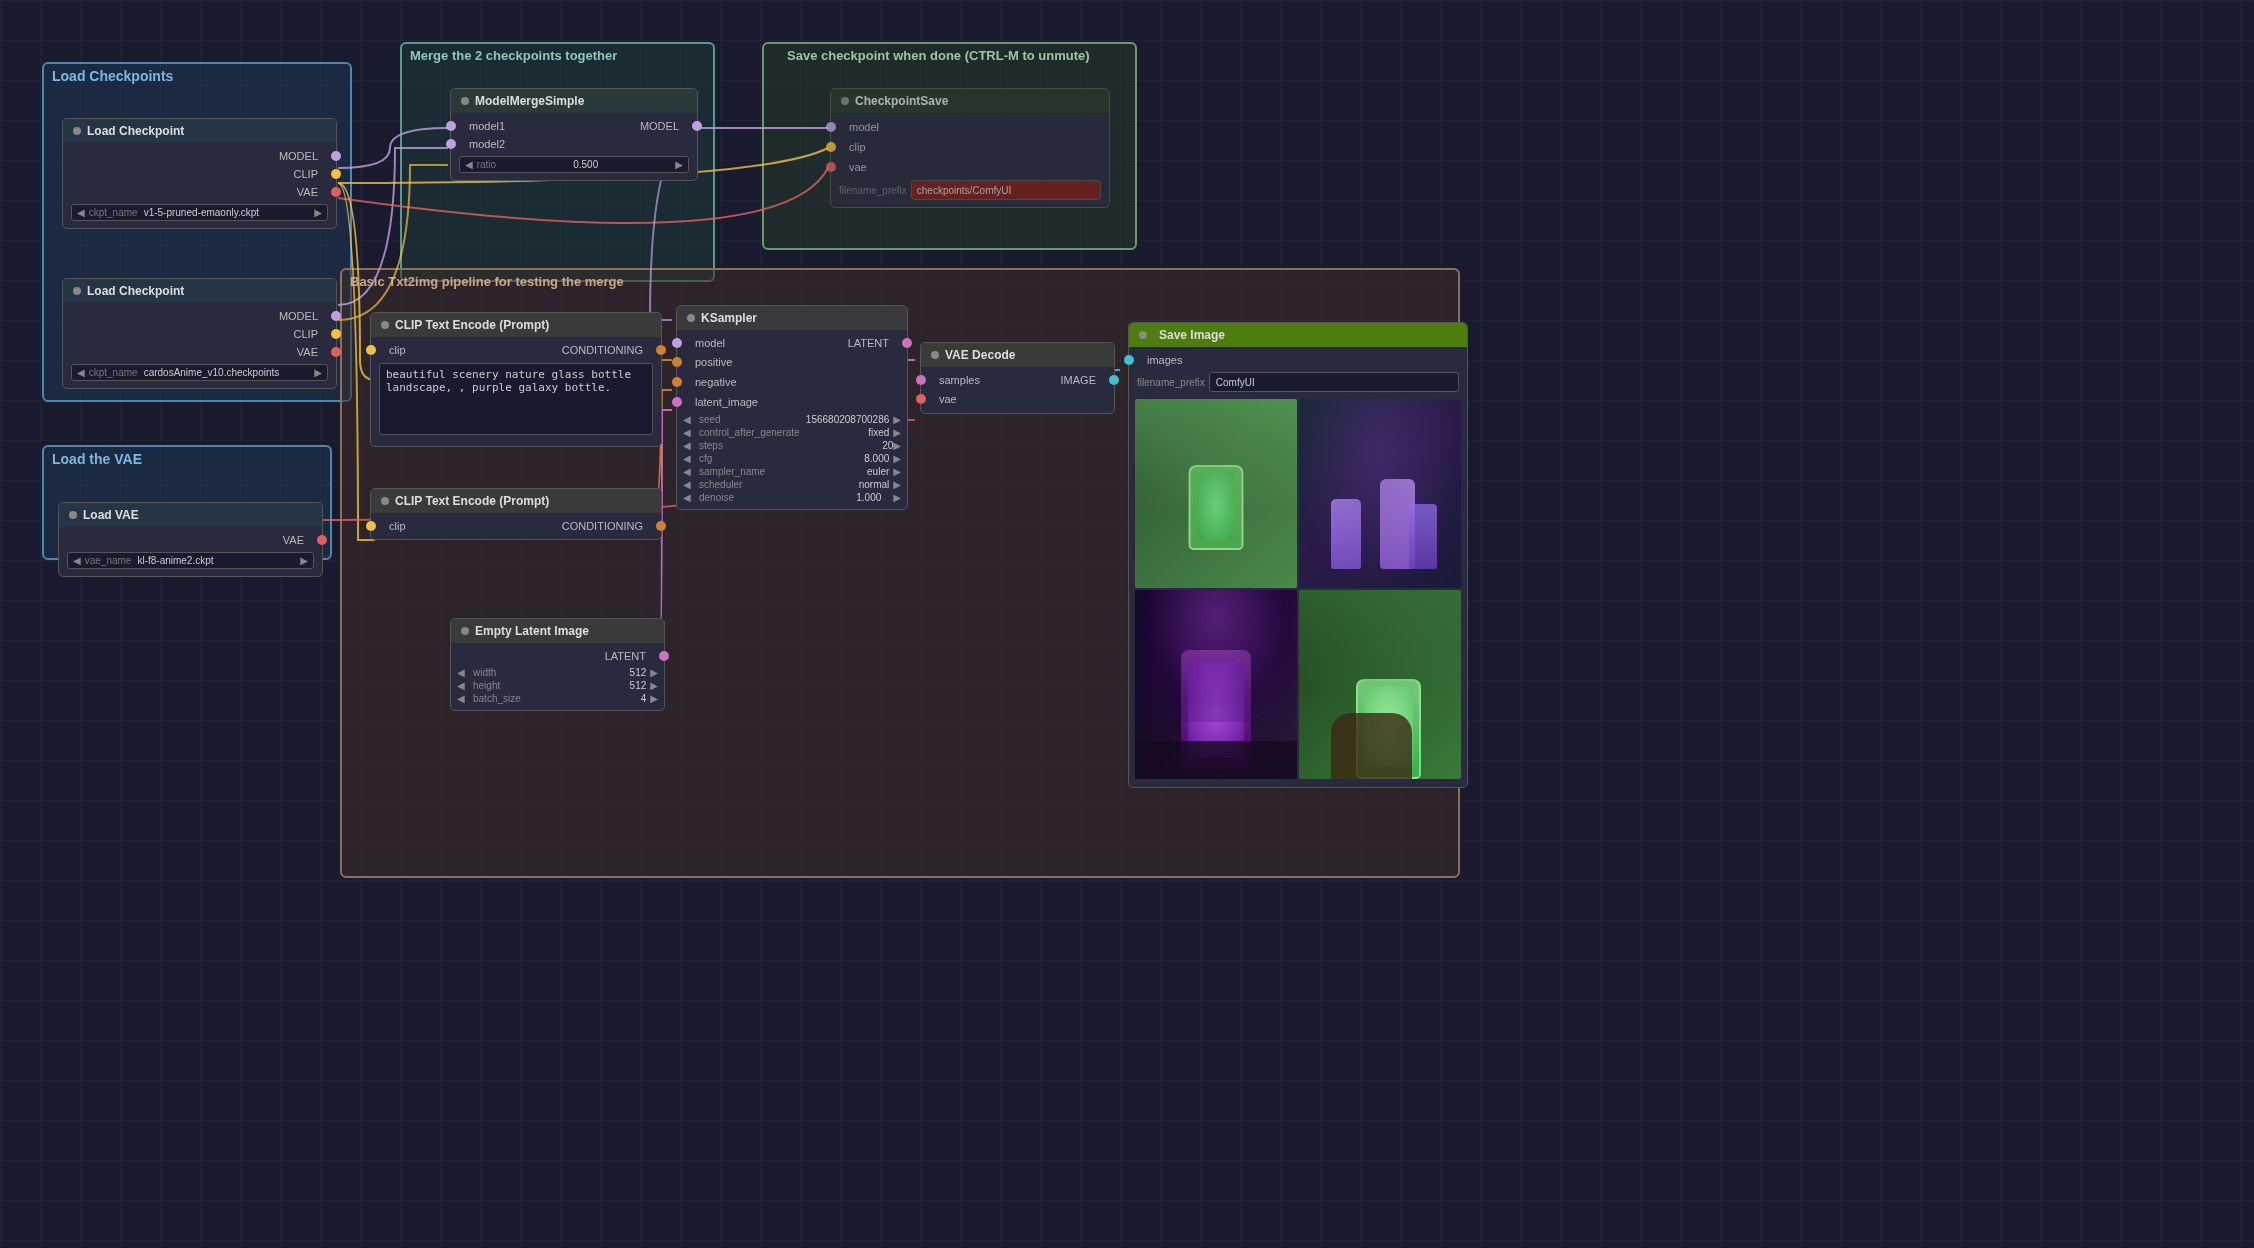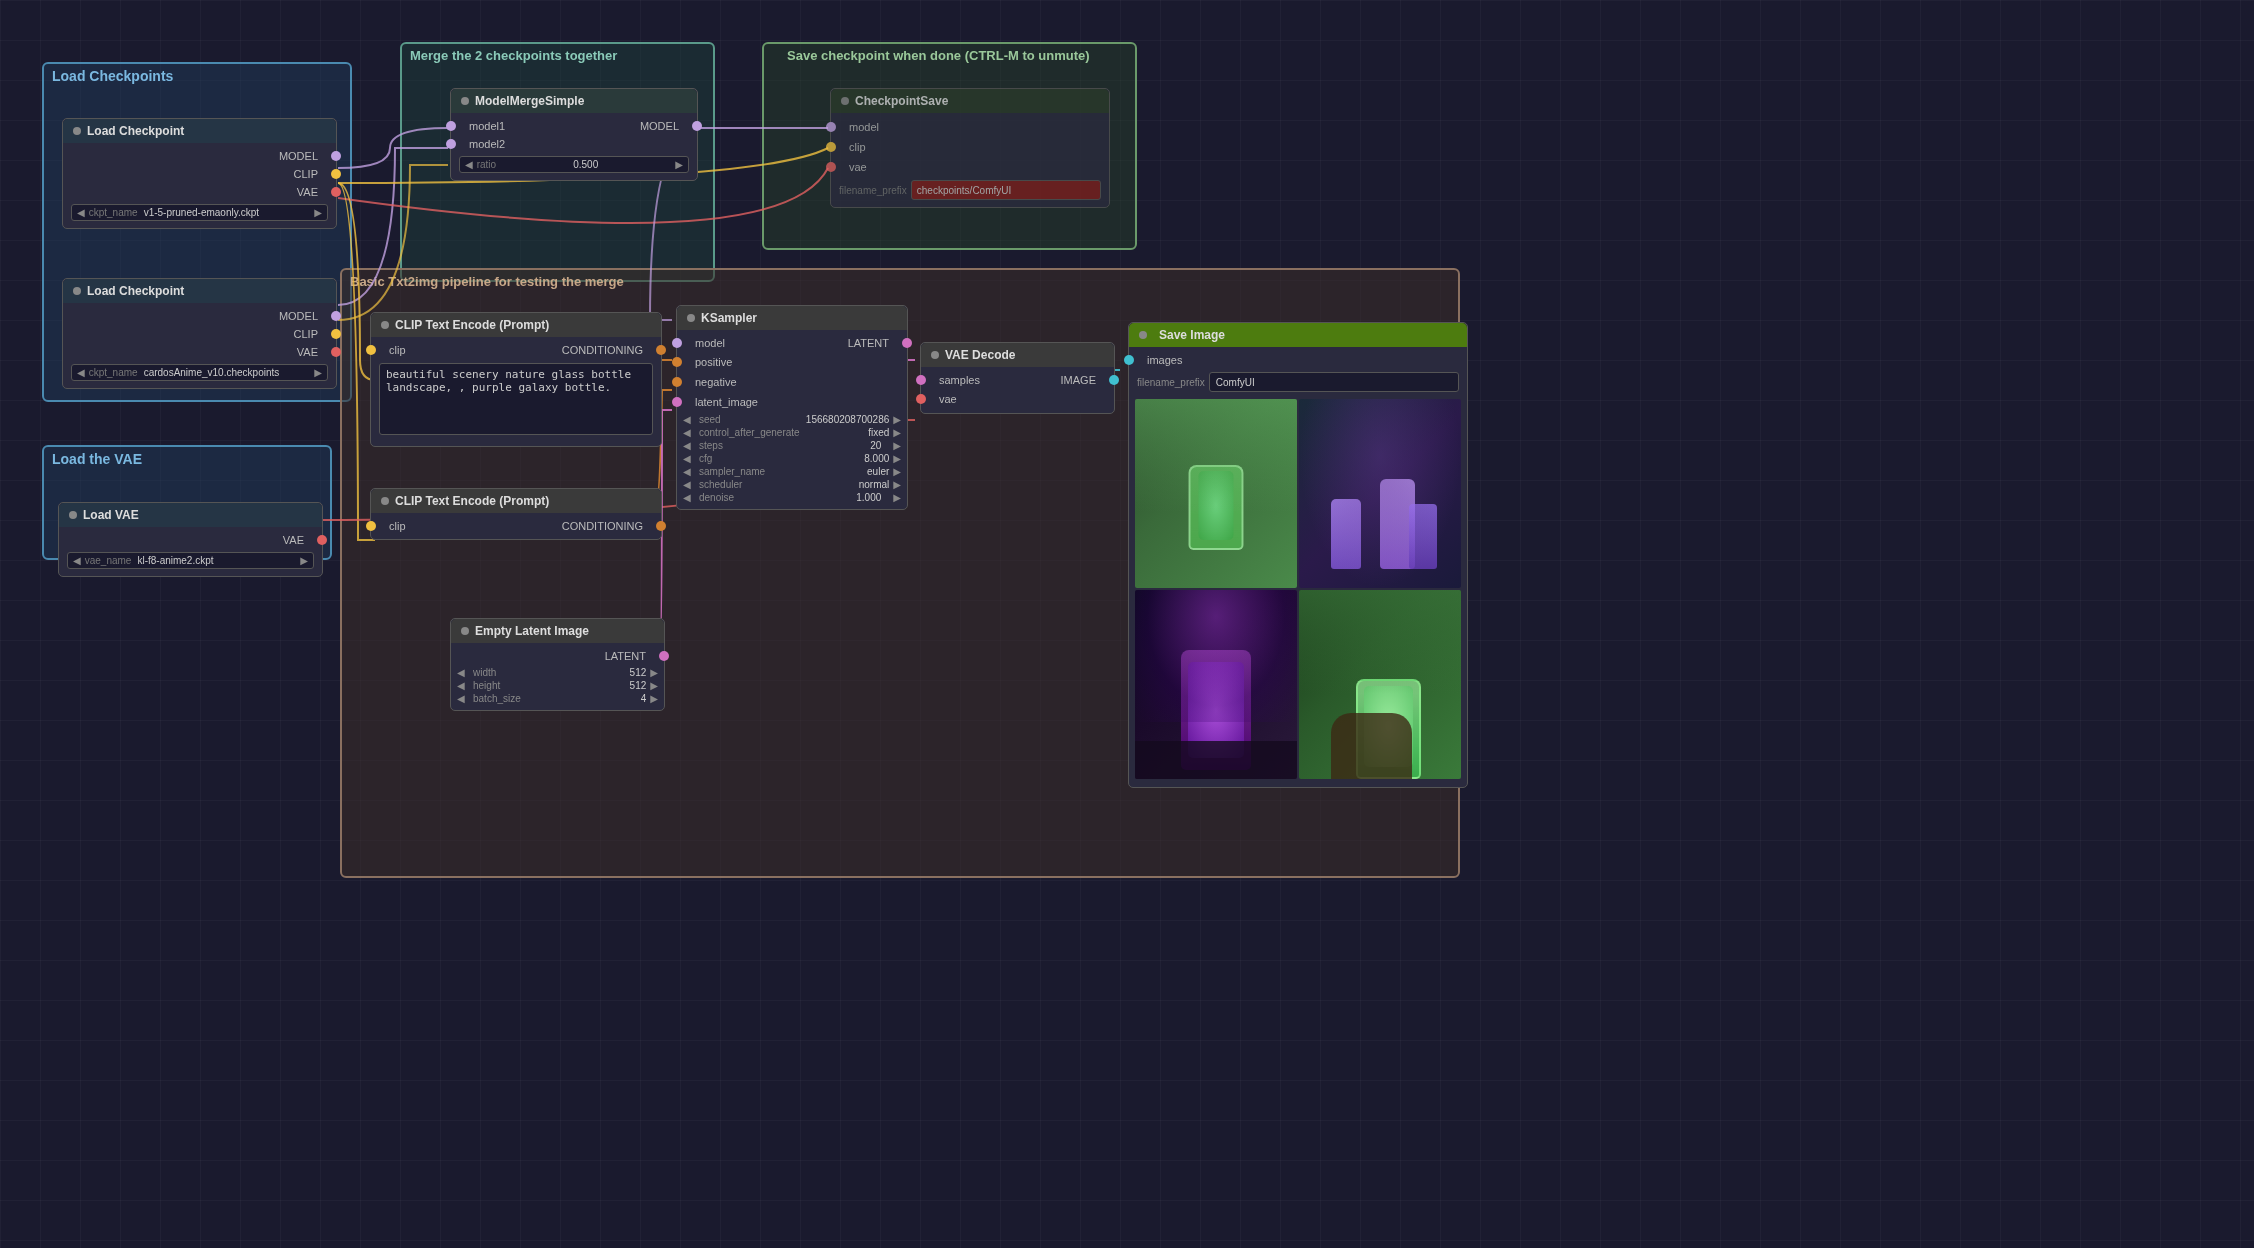--- a/index.html
+++ b/index.html
@@ -286,21 +286,21 @@
       </div>
       <div style="display:flex;align-items:center;margin-bottom:2px;">
         <span style="color:#888;font-size:10px;width:16px;">◀</span>
         <span style="color:#888;font-size:10px;flex:1;">control_after_generate</span>
         <span style="color:#ccc;font-size:10px;margin-right:4px;">fixed</span>
         <span style="color:#888;font-size:10px;">▶</span>
       </div>
       <div style="display:flex;align-items:center;margin-bottom:2px;">
         <span style="color:#888;font-size:10px;width:16px;">◀</span>
         <span style="color:#888;font-size:10px;flex:1;">steps</span>
-        <span style="color:#ccc;font-size:10px;margin-right:12px;">20</span>
+        <span style="color:#ccc;font-size:10px;margin-right:0;">20</span>
         <span style="color:#888;font-size:10px;">▶</span>
       </div>
       <div style="display:flex;align-items:center;margin-bottom:2px;">
         <span style="color:#888;font-size:10px;width:16px;">◀</span>
         <span style="color:#888;font-size:10px;flex:1;">cfg</span>
         <span style="color:#ccc;font-size:10px;margin-right:4px;">8.000</span>
         <span style="color:#888;font-size:10px;">▶</span>
       </div>
       <div style="display:flex;align-items:center;margin-bottom:2px;">
         <span style="color:#888;font-size:10px;width:16px;">◀</span>

